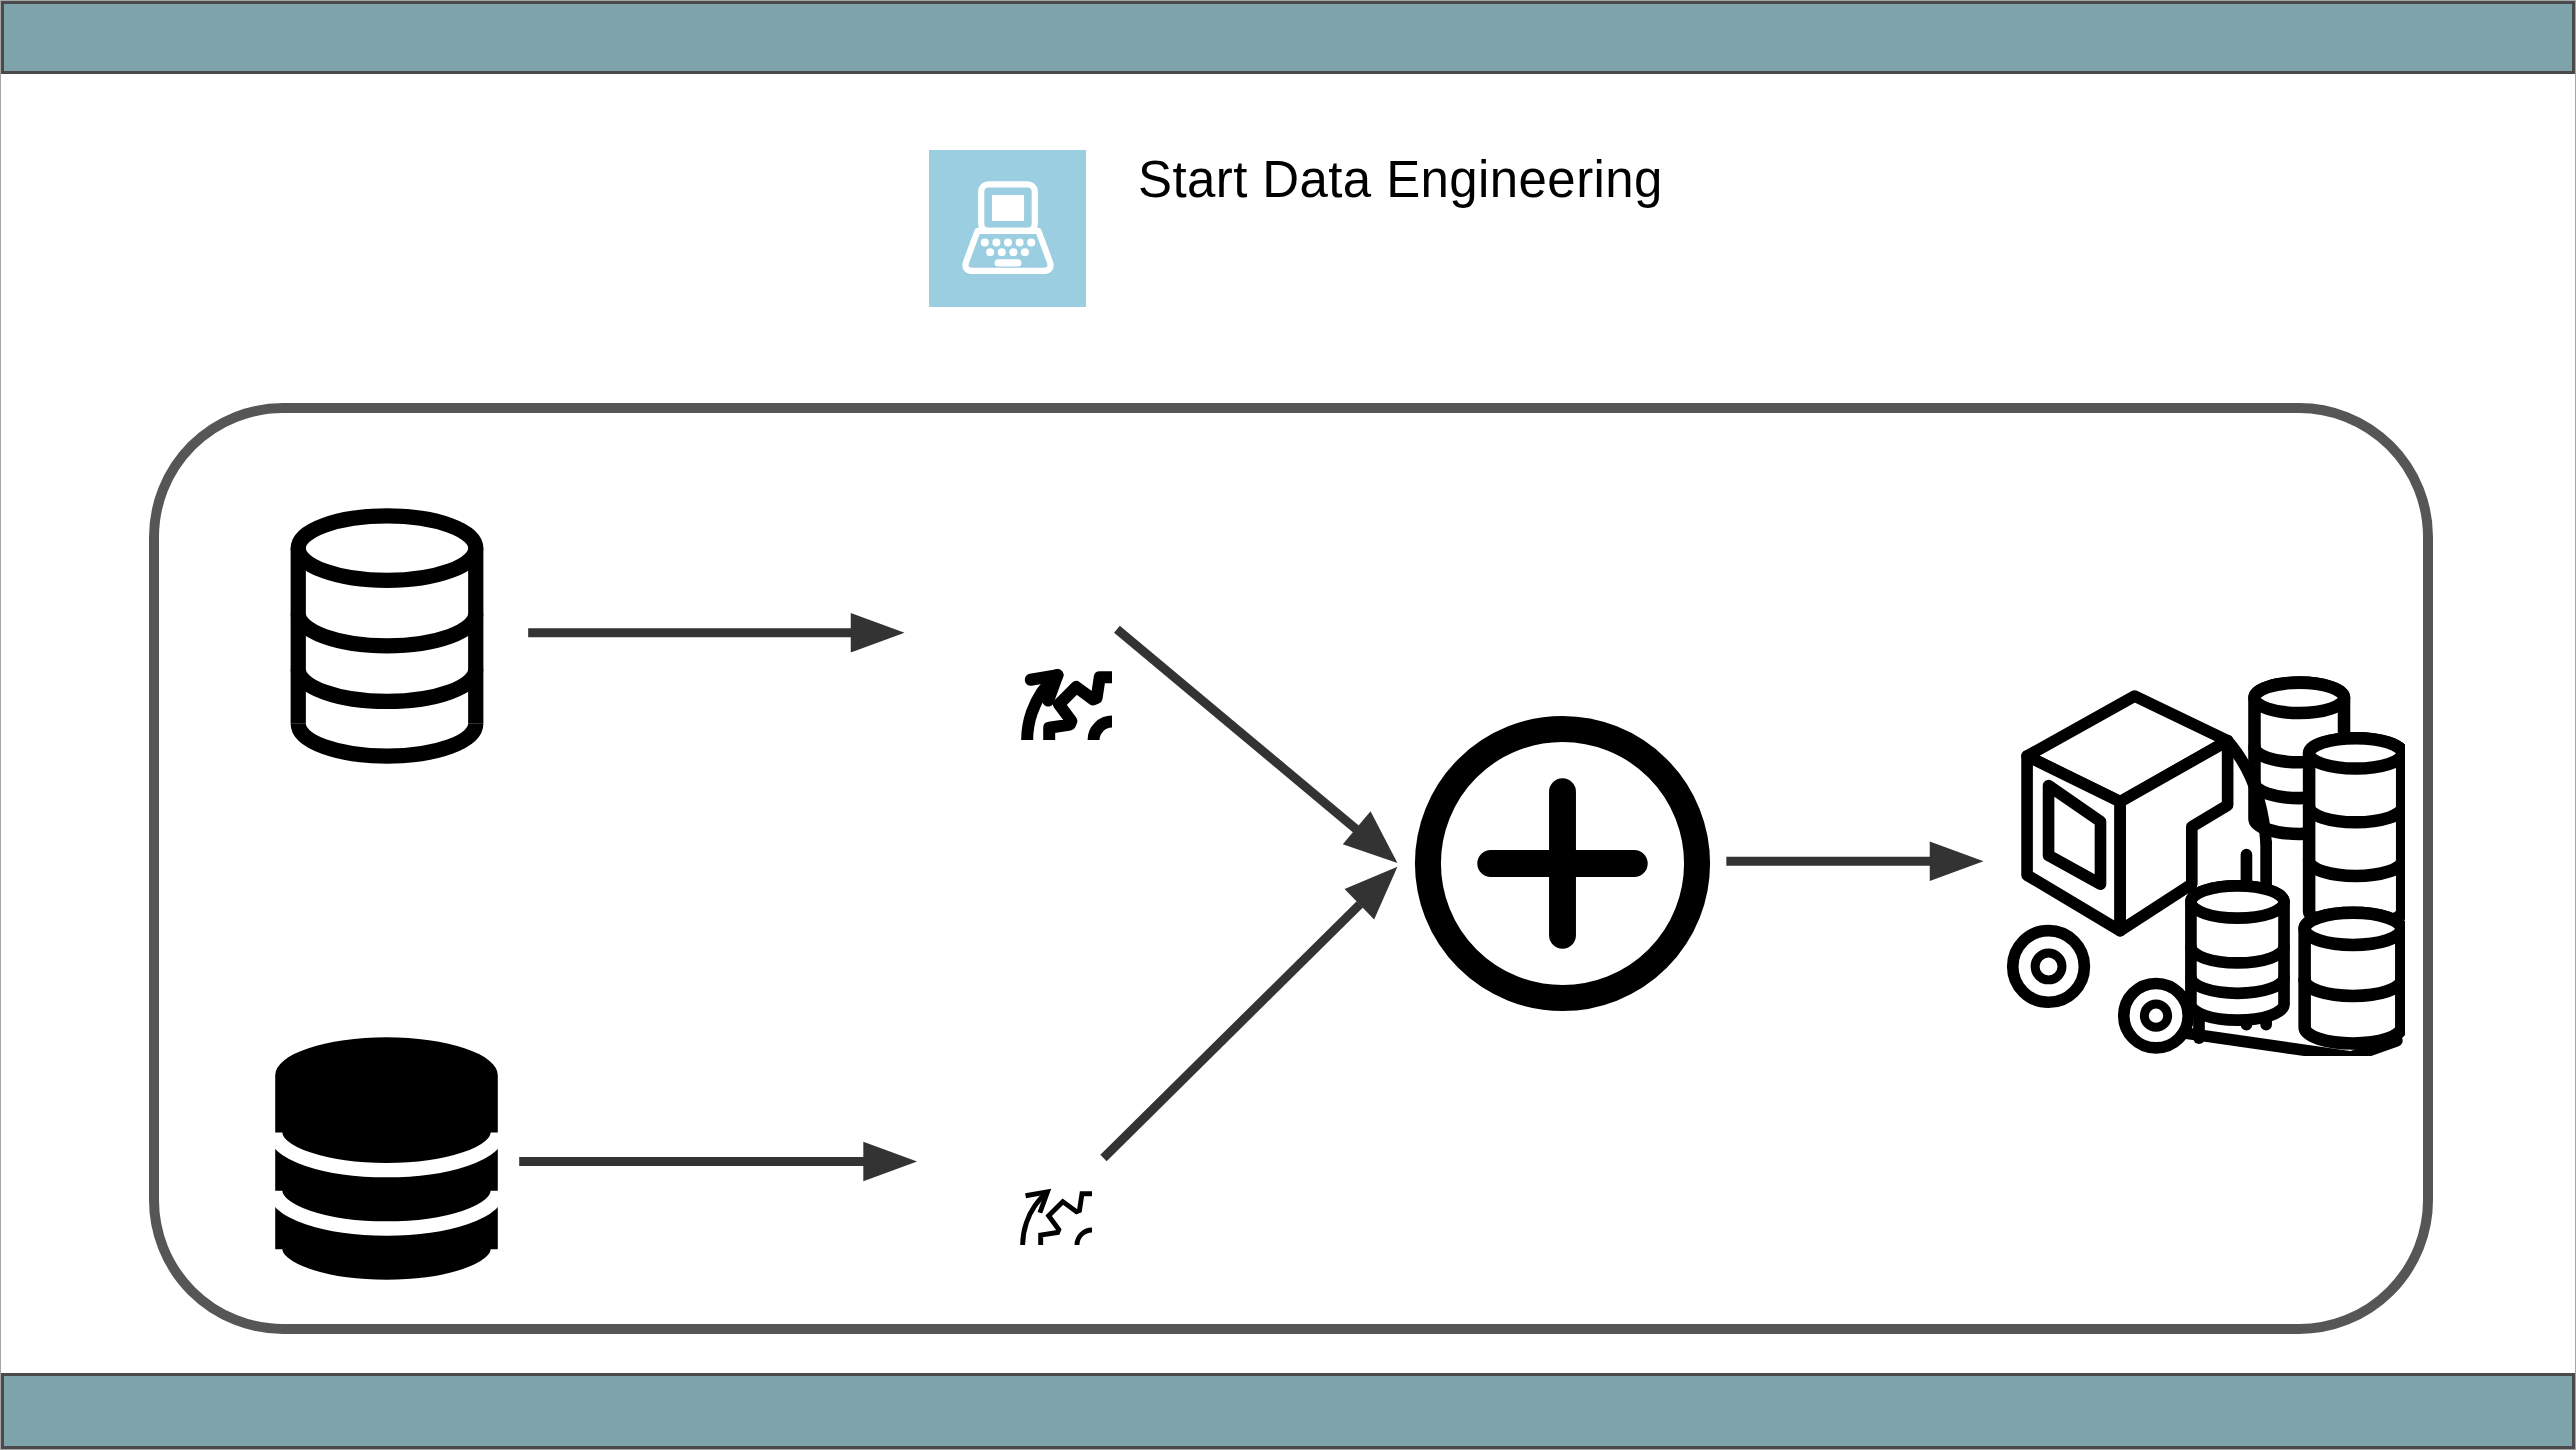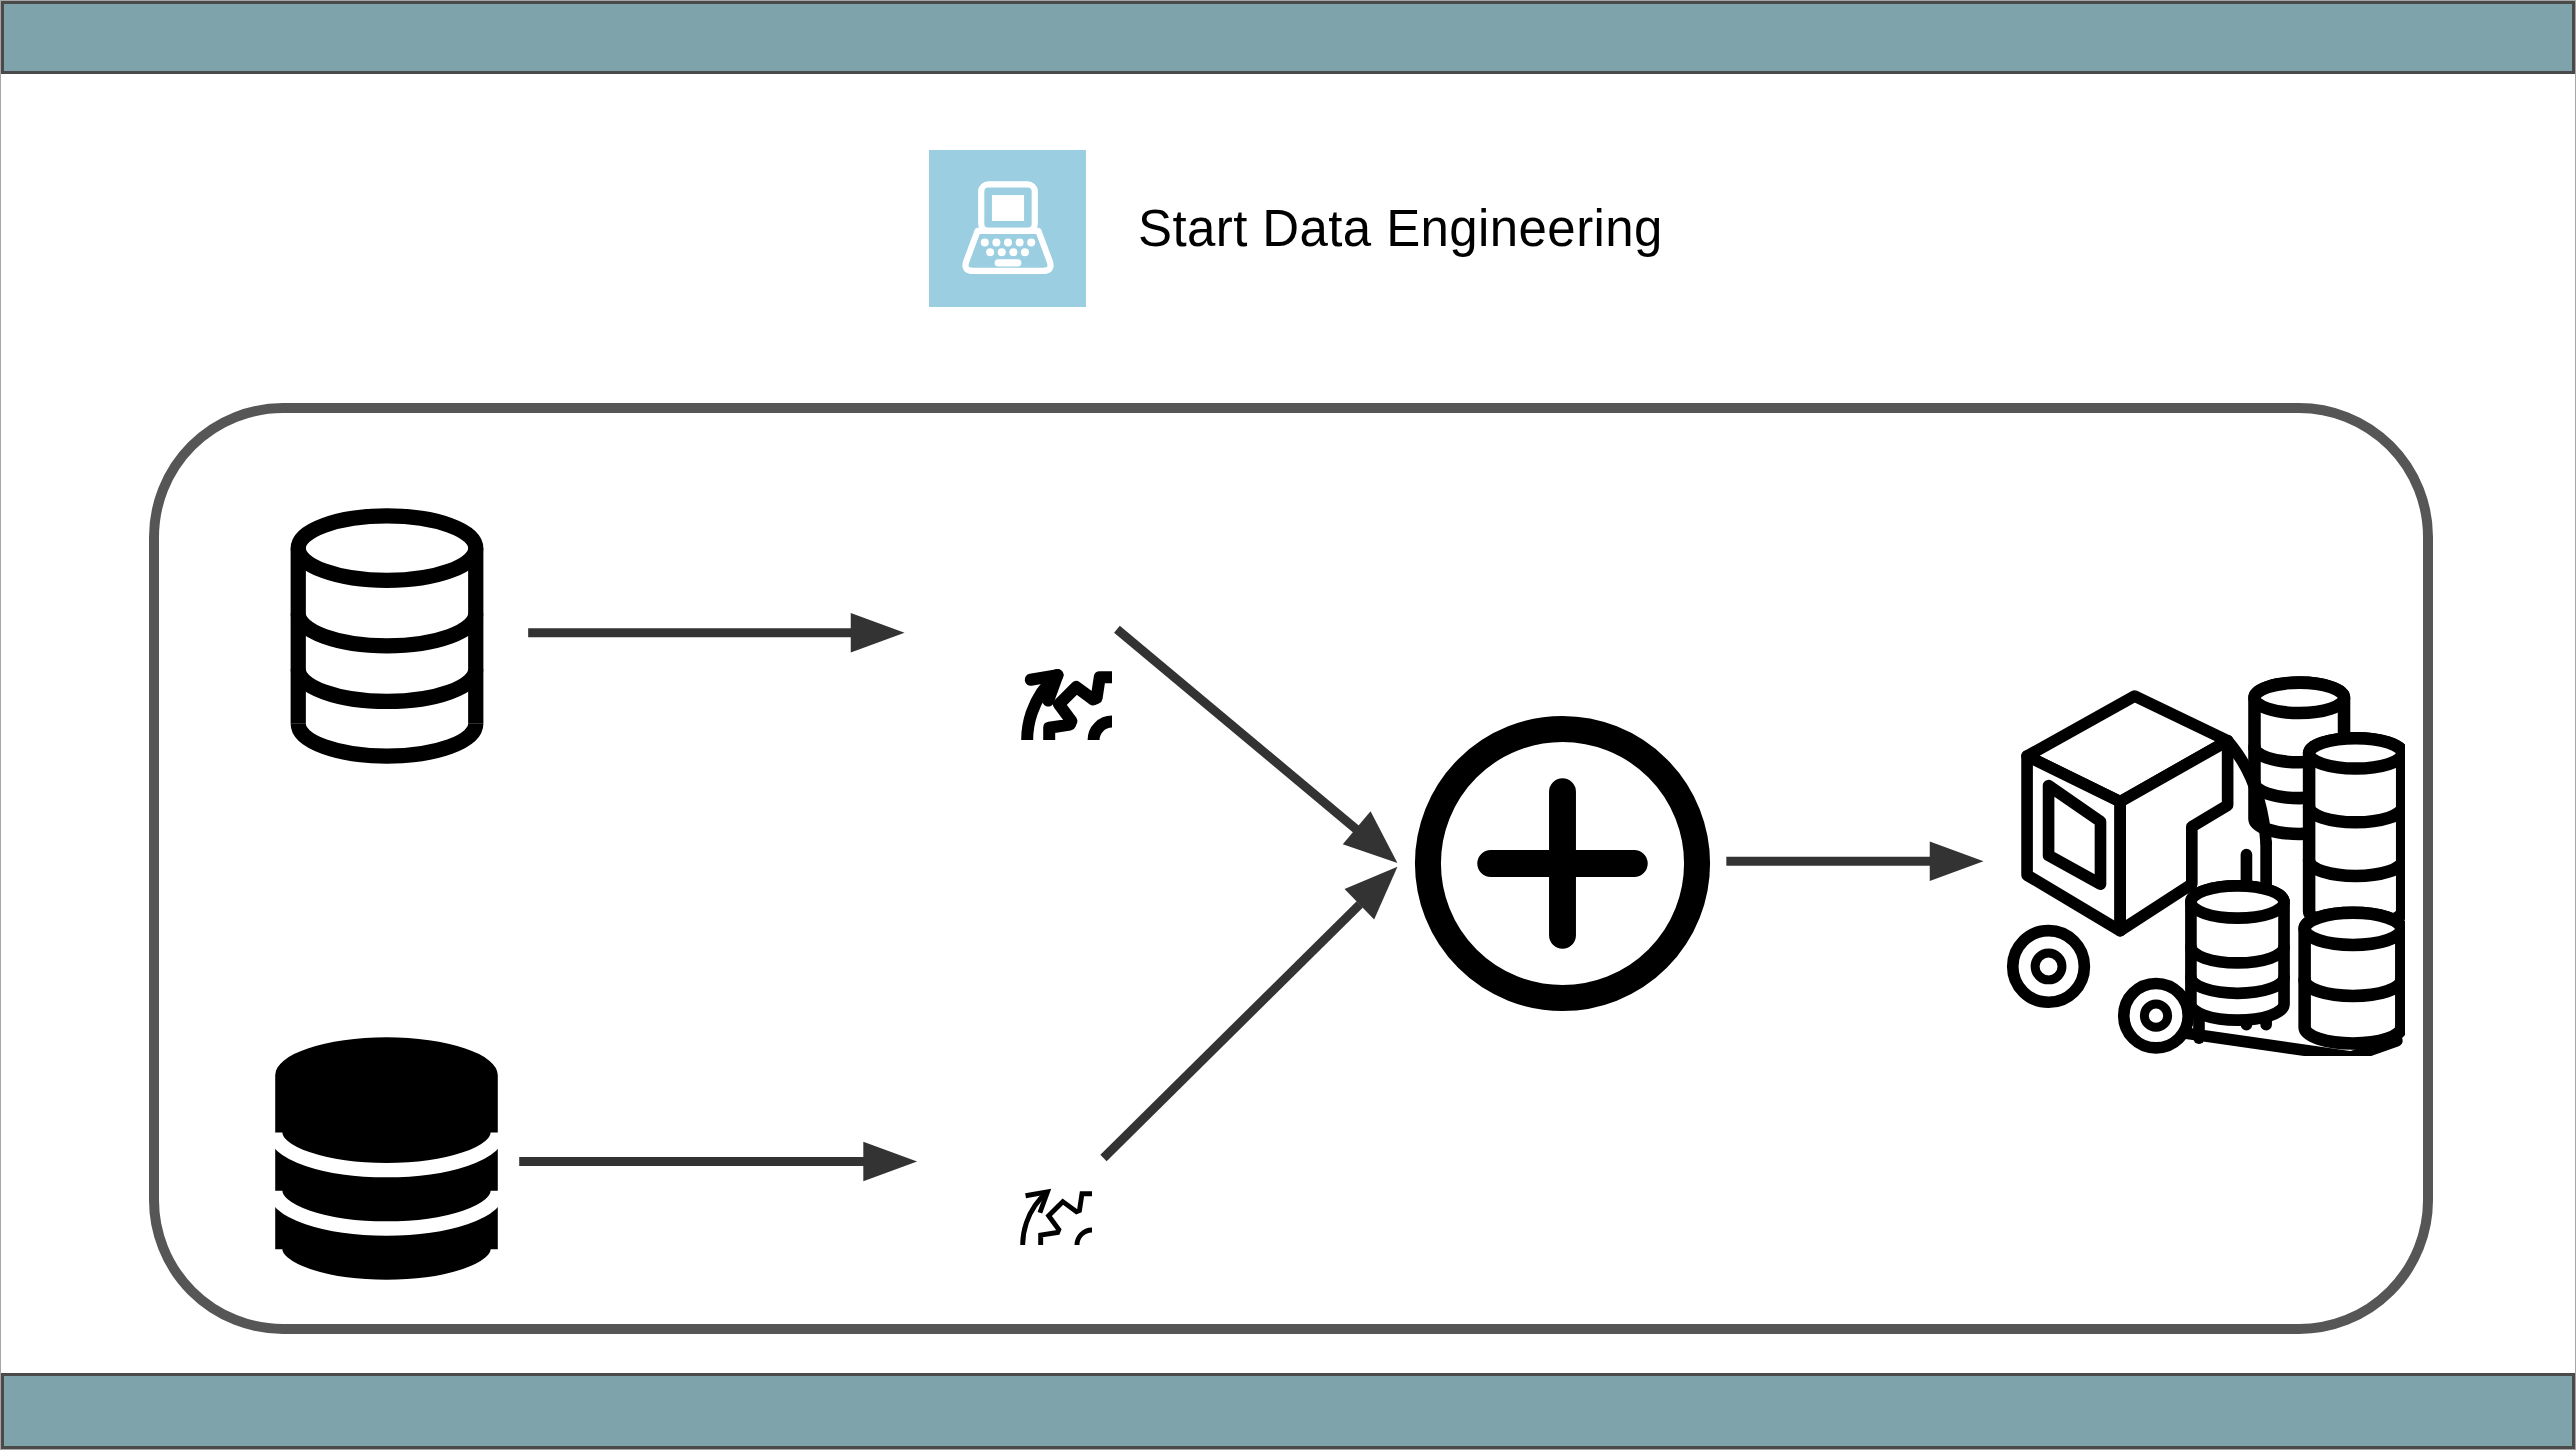--- a/index.html
+++ b/index.html
@@ -13,21 +13,21 @@
     border:3.6px solid #4A4A4A;box-sizing:border-box;
   }
   .banner.top{top:0;}
   .banner.bottom{top:auto;bottom:0;height:76px;}
   .logo{
     position:absolute;left:928px;top:149px;width:157px;height:157px;
     background:#9BCEE0;display:flex;align-items:center;justify-content:center;
   }
   .title-row{
     position:absolute;left:1137px;top:149px;height:157px;
-    display:flex;align-items:center;
+    display:flex;align-items:flex-start;
   }
   .title-row h1{
     margin:0;font-size:51px;font-weight:400;color:#000;letter-spacing:0.4px;
   }
   .diagram-box{
     position:absolute;left:148px;top:402px;width:2284px;height:931px;
     border:10px solid #565656;border-radius:134px;box-sizing:border-box;
   }
   .node{position:absolute;}
   .node svg{display:block;width:100%;height:100%;}

